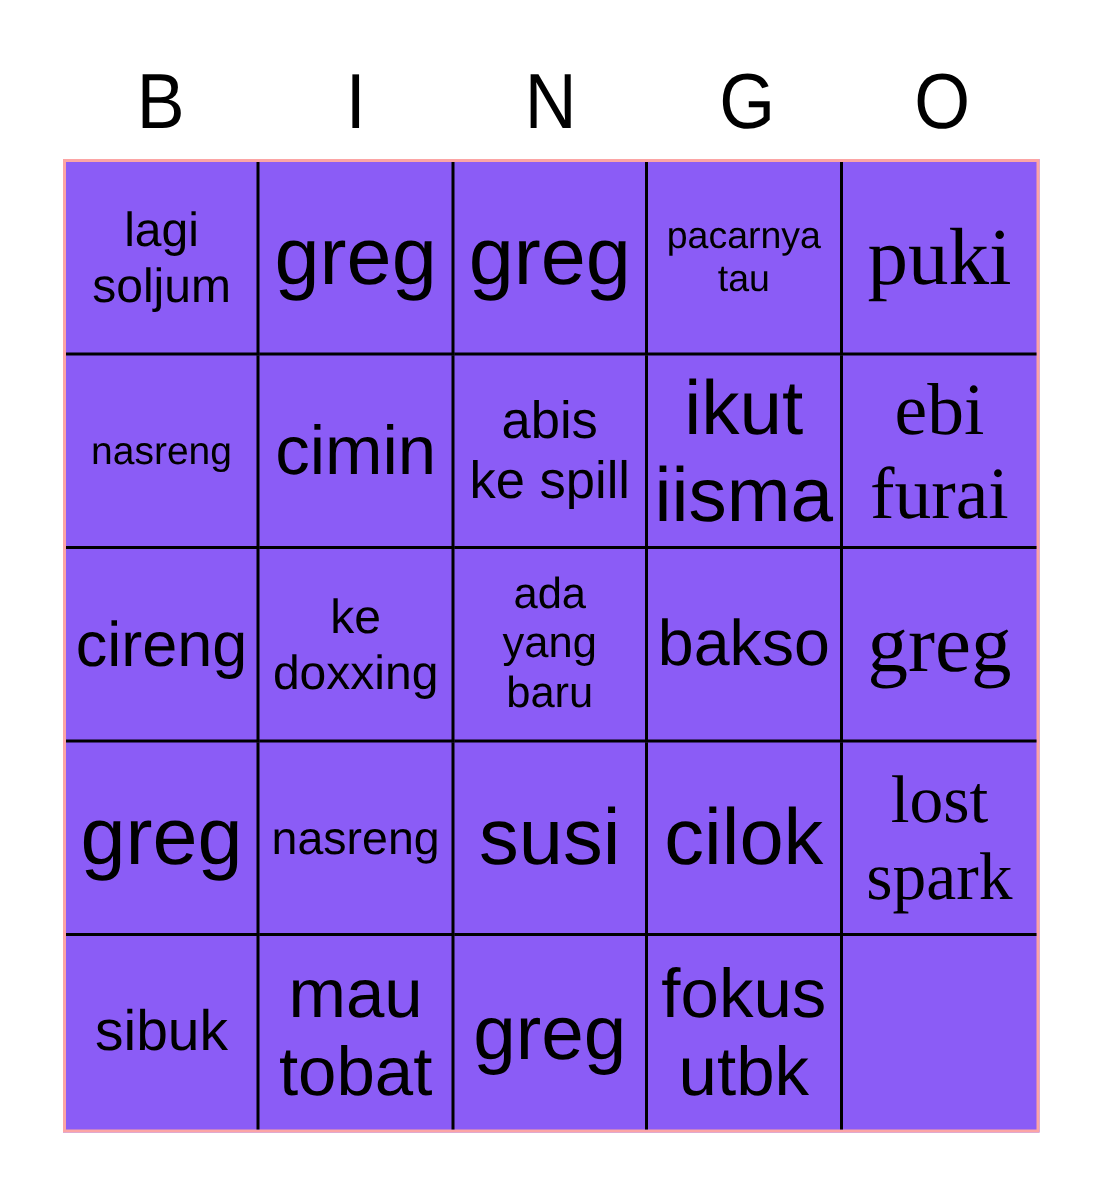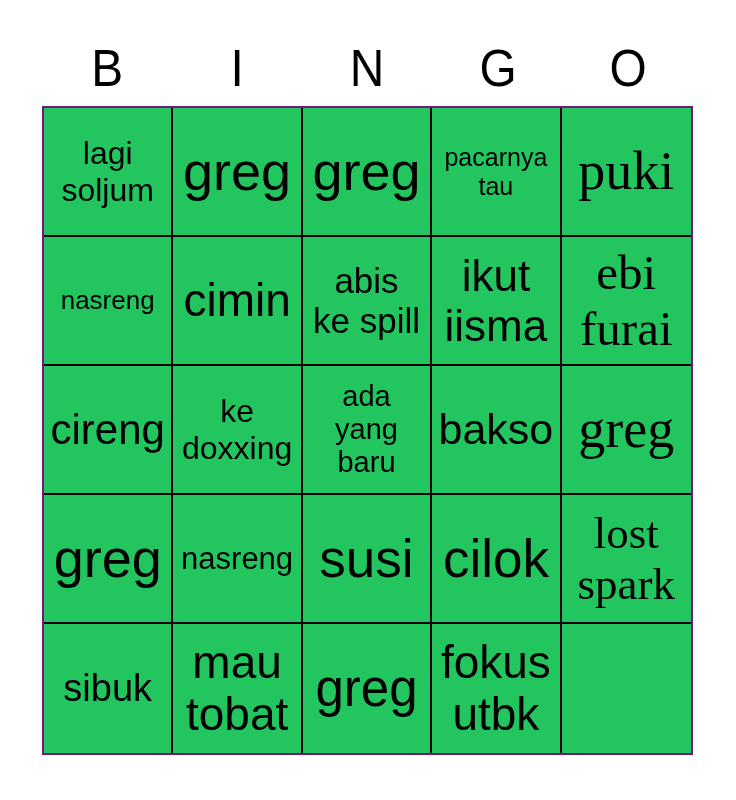--- a/index.html
+++ b/index.html
@@ -33,25 +33,25 @@
     line-height: 1;
     transform: scaleX(0.92);
   }
   .bingo-grid {
     position: absolute;
     left: 42px;
     top: 106px;
     width: 651px;
     height: 649px;
     box-sizing: border-box;
-    border: 2px solid #701a75;
+    border: 2px solid #fca5a5;
     display: grid;
     grid-template-columns: repeat(5, 1fr);
     grid-template-rows: repeat(5, 1fr);
-    background: #22c55e;
+    background: #8b5cf6;
   }
   .cell {
     box-sizing: border-box;
     border-right: 2px solid #000000;
     border-bottom: 2px solid #000000;
     display: flex;
     align-items: center;
     justify-content: center;
     text-align: center;
     white-space: pre-line;
@@ -82,21 +82,21 @@
     <div class="cell" style="font-size:54px">greg</div>
     <div class="cell" style="font-size:54px">greg</div>
     <div class="cell" style="font-size:25px">pacarnya
 tau</div>
     <div class="cell" style="font-size:54px">puki</div>
 
     <div class="cell" style="font-size:26px">nasreng</div>
     <div class="cell" style="font-size:46px">cimin</div>
     <div class="cell" style="font-size:35px">abis
 ke spill</div>
-    <div class="cell" style="font-size:44px">ikut
+    <div class="cell" style="font-size:51px">ikut
 iisma</div>
     <div class="cell" style="font-size:49px">ebi
 furai</div>
 
     <div class="cell" style="font-size:42px">cireng</div>
     <div class="cell" style="font-size:32px">ke
 doxxing</div>
     <div class="cell" style="font-size:29px">ada
 yang
 baru</div>

